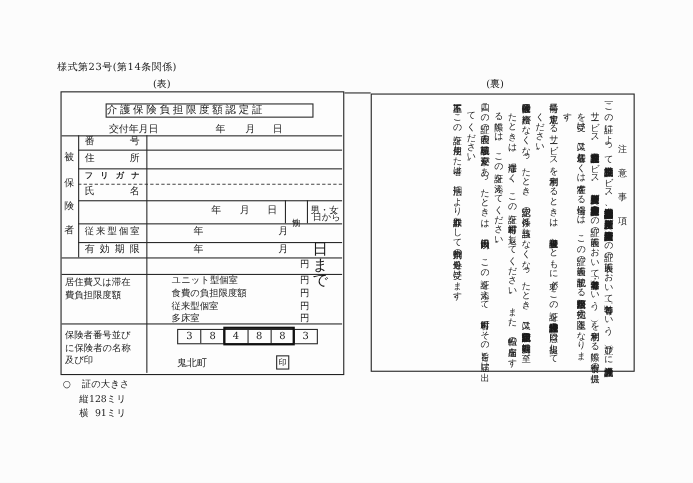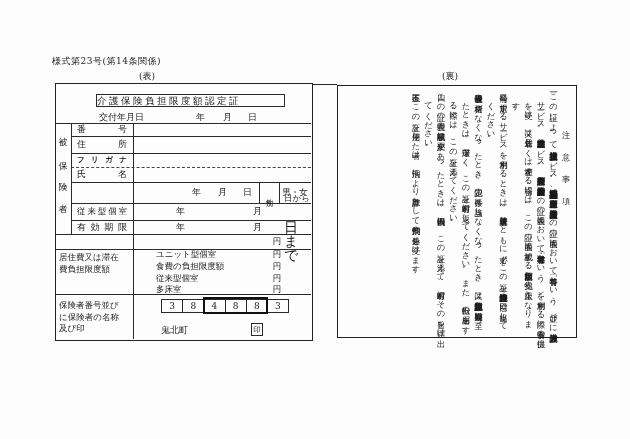--- a/index.html
+++ b/index.html
@@ -144,14 +144,19 @@
     <div class="notes">
       <div class="notes-header">注　意　事　項</div>
       <div class="note-item"><span>一</span><span>この証によって指定介護福祉施設サービス、地域密着型介護老人福祉施設入所者生活介護、短期入所生活介護及び介護予防短期入所生活介護（この証の表面において「特養等」という。）並びに介護保健施設サービス、指定介護療養施設サービス、短期入所療養介護及び介護予防短期入所療養介護（この証の表面において「老健・療養等」という。）を利用する際に食事の提供を受け、又は居住若しくは滞在する場合には、この証の表面に記載する負担限度額が支払の上限となります。</span></div>
       <div class="note-item"><span>二</span><span>前号に規定するサービスを利用するときは、被保険者証とともに必ずこの証を特定介護保険施設等の窓口に提出してください。</span></div>
       <div class="note-item"><span>三</span><span>被保険者の資格がなくなったとき、認定の条件に該当しなくなったとき、又は負担限度額認定証の有効期限に至ったときは、遅滞なく、この証を市町村に返してください。また、転出の届出をする際には、この証を添えてください。</span></div>
       <div class="note-item"><span>四</span><span>この証の表面の記載事項に変更があったときは、十四日以内に、この証を添えて、市町村にその旨を届け出てください。</span></div>
       <div class="note-item"><span>五</span><span>不正にこの証を使用した者は、刑法により詐欺罪として拘禁刑の処分を受けます。</span></div>
     </div>
   </div>
 
+  <div class="abs size-note">
+    <div><span>○</span><span class="sn-title">証の大きさ</span></div>
+    <div class="row2"><span>縦</span><span class="val">128ミリ</span></div>
+    <div class="row2"><span>横</span><span class="val">91ミリ</span></div>
+  </div>
 
 </div>
 
 </body></html>

